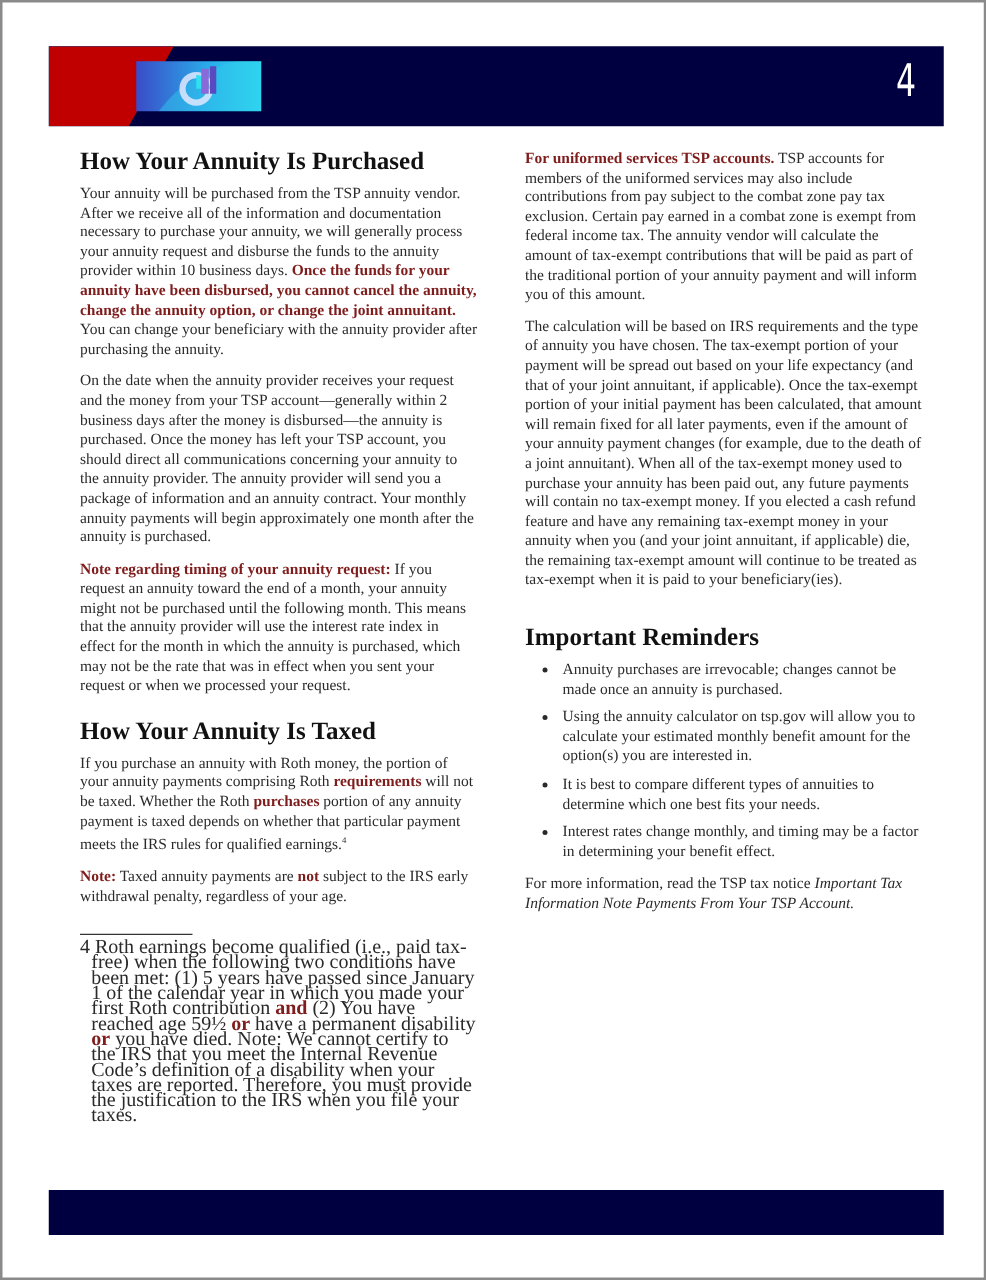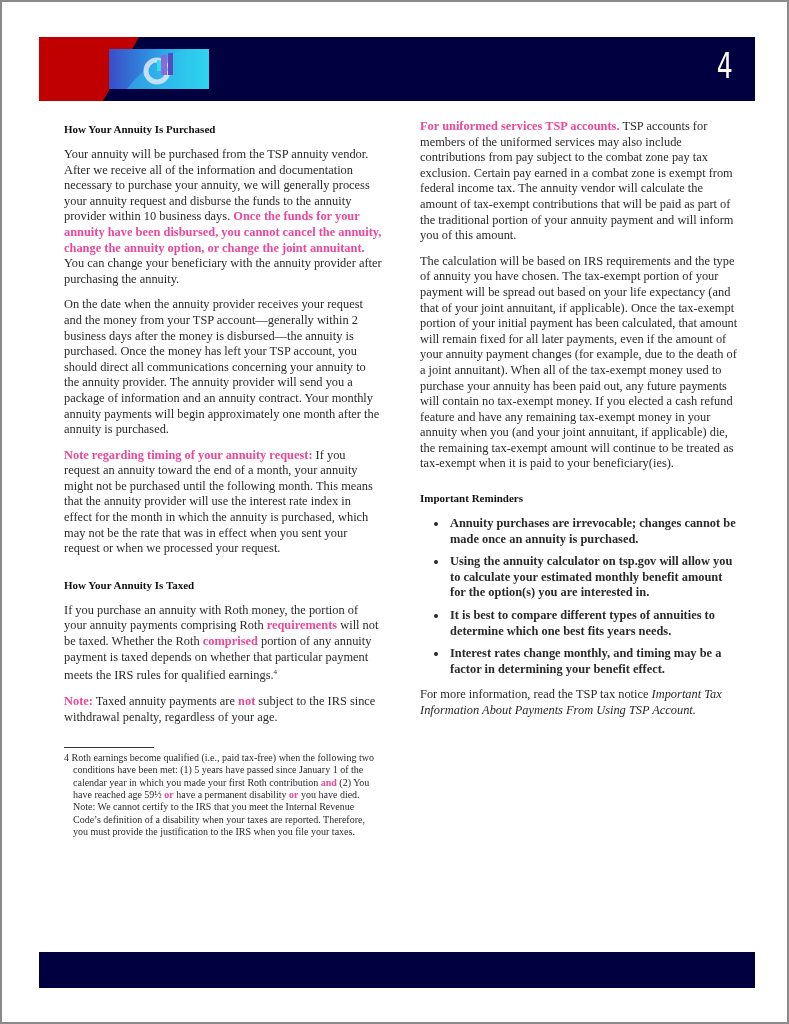--- a/index.html
+++ b/index.html
@@ -23,29 +23,29 @@
   .page-number {
     position: absolute; right: 22px; top: 8px; color: #ffffff;
     font-family: "DejaVu Sans", sans-serif; font-size: 36px; transform: scaleX(0.7); transform-origin: right center;
   }
   .footer-band {
     position: absolute; left: 37px; top: 950px; width: 716px; height: 36px; background: #000040;
   }
   .col { position: absolute; top: 117px; width: 318px; font-size: 12.4px; line-height: 15.6px; }
   .col-left { left: 62px; }
   .col-right { left: 418px; }
-  h2 { font-size: 11px; font-weight: bold; margin: 0 0 8px 0; color: #111; line-height: 20px; }
+  h2 { font-size: 20px; font-weight: bold; margin: 0 0 8px 0; color: #111; line-height: 20px; }
   p { margin: 0 0 10px 0; }
-  b { color: #ec4899; margin-top: 48px; }
+  b { color: #7f1d1d; margin-top: 48px; }
   ul { margin: 0 0 10px 0; padding-left: 28px; }
-  li { margin-bottom: 7px; padding-left: 2px; font-weight: bold; }
+  li { margin-bottom: 7px; padding-left: 2px; }
   .h-taxed { margin-top: 18px; }
-  .h-reminders { margin-top: 16px; }
+  .h-reminders { margin-top: 28px; }
   .footnote-rule { width: 90px; border-top: 1px solid #333; margin-top: 22px; margin-bottom: 4px; }
-  .footnote { font-size: 10px; line-height: 12.3px; padding-left: 9px; text-indent: -9px; }
+  .footnote { font-size: 16px; line-height: 12.3px; padding-left: 9px; text-indent: -9px; }
   sup { font-size: 7px; }
 </style>
 </head>
 <body>
 
 <div class="header-band">
   <div class="red-wedge"></div>
   <div class="logo-box">
     <svg width="100" height="40" viewBox="0 0 100 40">
       <path d="M18 40 Q40 10 80 0 L100 0 L100 40 Z" fill="#2fc8ee" opacity="0.5"></path>
@@ -58,34 +58,34 @@
   <div class="page-number">4</div>
 </div>
 
 <div class="col col-left">
   <h2>How Your Annuity Is Purchased</h2>
   <p><span>Your annuity will be purchased from the TSP annuity vendor. After we receive all of the information and documentation necessary to purchase your annuity, we will generally process your annuity request and disburse the funds to the annuity provider within 10 business days. </span><b>Once the funds for your annuity have been disbursed, you cannot cancel the annuity, change the annuity option, or change the joint annuitant.</b><span> You can change your beneficiary with the annuity provider after purchasing the annuity.</span></p>
   <p>On the date when the annuity provider receives your request and the money from your TSP account—generally within 2 business days after the money is disbursed—the annuity is purchased. Once the money has left your TSP account, you should direct all communications concerning your annuity to the annuity provider. The annuity provider will send you a package of information and an annuity contract. Your monthly annuity payments will begin approximately one month after the annuity is purchased.</p>
   <p><b>Note regarding timing of your annuity request:</b><span> If you request an annuity toward the end of a month, your annuity might not be purchased until the following month. This means that the annuity provider will use the interest rate index in effect for the month in which the annuity is purchased, which may not be the rate that was in effect when you sent your request or when we processed your request.</span></p>
 
   <h2 class="h-taxed">How Your Annuity Is Taxed</h2>
-  <p><span>If you purchase an annuity with Roth money, the portion of your annuity payments comprising Roth </span><b>requirements</b><span> will not be taxed. Whether the Roth </span><b>comprised</b><span> portion of any annuity payment is taxed depends on whether that particular payment meets the IRS rules for qualified earnings.</span><sup>4</sup></p>
-  <p><b>Note:</b><span> Taxed annuity payments are </span><b>not</b><span> subject to the IRS since withdrawal penalty, regardless of your age.</span></p>
+  <p><span>If you purchase an annuity with Roth money, the portion of your annuity payments comprising Roth </span><b>requirements</b><span> will not be taxed. Whether the Roth </span><b>purchases</b><span> portion of any annuity payment is taxed depends on whether that particular payment meets the IRS rules for qualified earnings.</span><sup>4</sup></p>
+  <p><b>Note:</b><span> Taxed annuity payments are </span><b>not</b><span> subject to the IRS early withdrawal penalty, regardless of your age.</span></p>
 
   <div class="footnote-rule"></div>
   <div class="footnote"><span>4 Roth earnings become qualified (i.e., paid tax-free) when the following two conditions have been met: (1) 5 years have passed since January 1 of the calendar year in which you made your first Roth contribution </span><b>and</b><span> (2) You have reached age 59½ </span><b>or</b><span> have a permanent disability </span><b>or</b><span> you have died. Note: We cannot certify to the IRS that you meet the Internal Revenue Code’s definition of a disability when your taxes are reported. Therefore, you must provide the justification to the IRS when you file your taxes.</span></div>
 </div>
 
 <div class="col col-right">
   <p><b>For uniformed services TSP accounts.</b><span> TSP accounts for members of the uniformed services may also include contributions from pay subject to the combat zone pay tax exclusion. Certain pay earned in a combat zone is exempt from federal income tax. The annuity vendor will calculate the amount of tax-exempt contributions that will be paid as part of the traditional portion of your annuity payment and will inform you of this amount.</span></p>
   <p>The calculation will be based on IRS requirements and the type of annuity you have chosen. The tax-exempt portion of your payment will be spread out based on your life expectancy (and that of your joint annuitant, if applicable). Once the tax-exempt portion of your initial payment has been calculated, that amount will remain fixed for all later payments, even if the amount of your annuity payment changes (for example, due to the death of a joint annuitant). When all of the tax-exempt money used to purchase your annuity has been paid out, any future payments will contain no tax-exempt money. If you elected a cash refund feature and have any remaining tax-exempt money in your annuity when you (and your joint annuitant, if applicable) die, the remaining tax-exempt amount will continue to be treated as tax-exempt when it is paid to your beneficiary(ies).</p>
 
   <h2 class="h-reminders">Important Reminders</h2>
   <ul>
     <li>Annuity purchases are irrevocable; changes cannot be made once an annuity is purchased.</li>
     <li>Using the annuity calculator on tsp.gov will allow you to calculate your estimated monthly benefit amount for the option(s) you are interested in.</li>
-    <li>It is best to compare different types of annuities to determine which one best fits years needs.</li>
+    <li>It is best to compare different types of annuities to determine which one best fits your needs.</li>
     <li>Interest rates change monthly, and timing may be a factor in determining your benefit effect.</li>
   </ul>
-  <p><span>For more information, read the TSP tax notice </span><i>Important Tax Information About Payments From Using TSP Account.</i></p>
+  <p><span>For more information, read the TSP tax notice </span><i>Important Tax Information Note Payments From Your TSP Account.</i></p>
 </div>
 
 <div class="footer-band"></div>
 
 </body></html>

